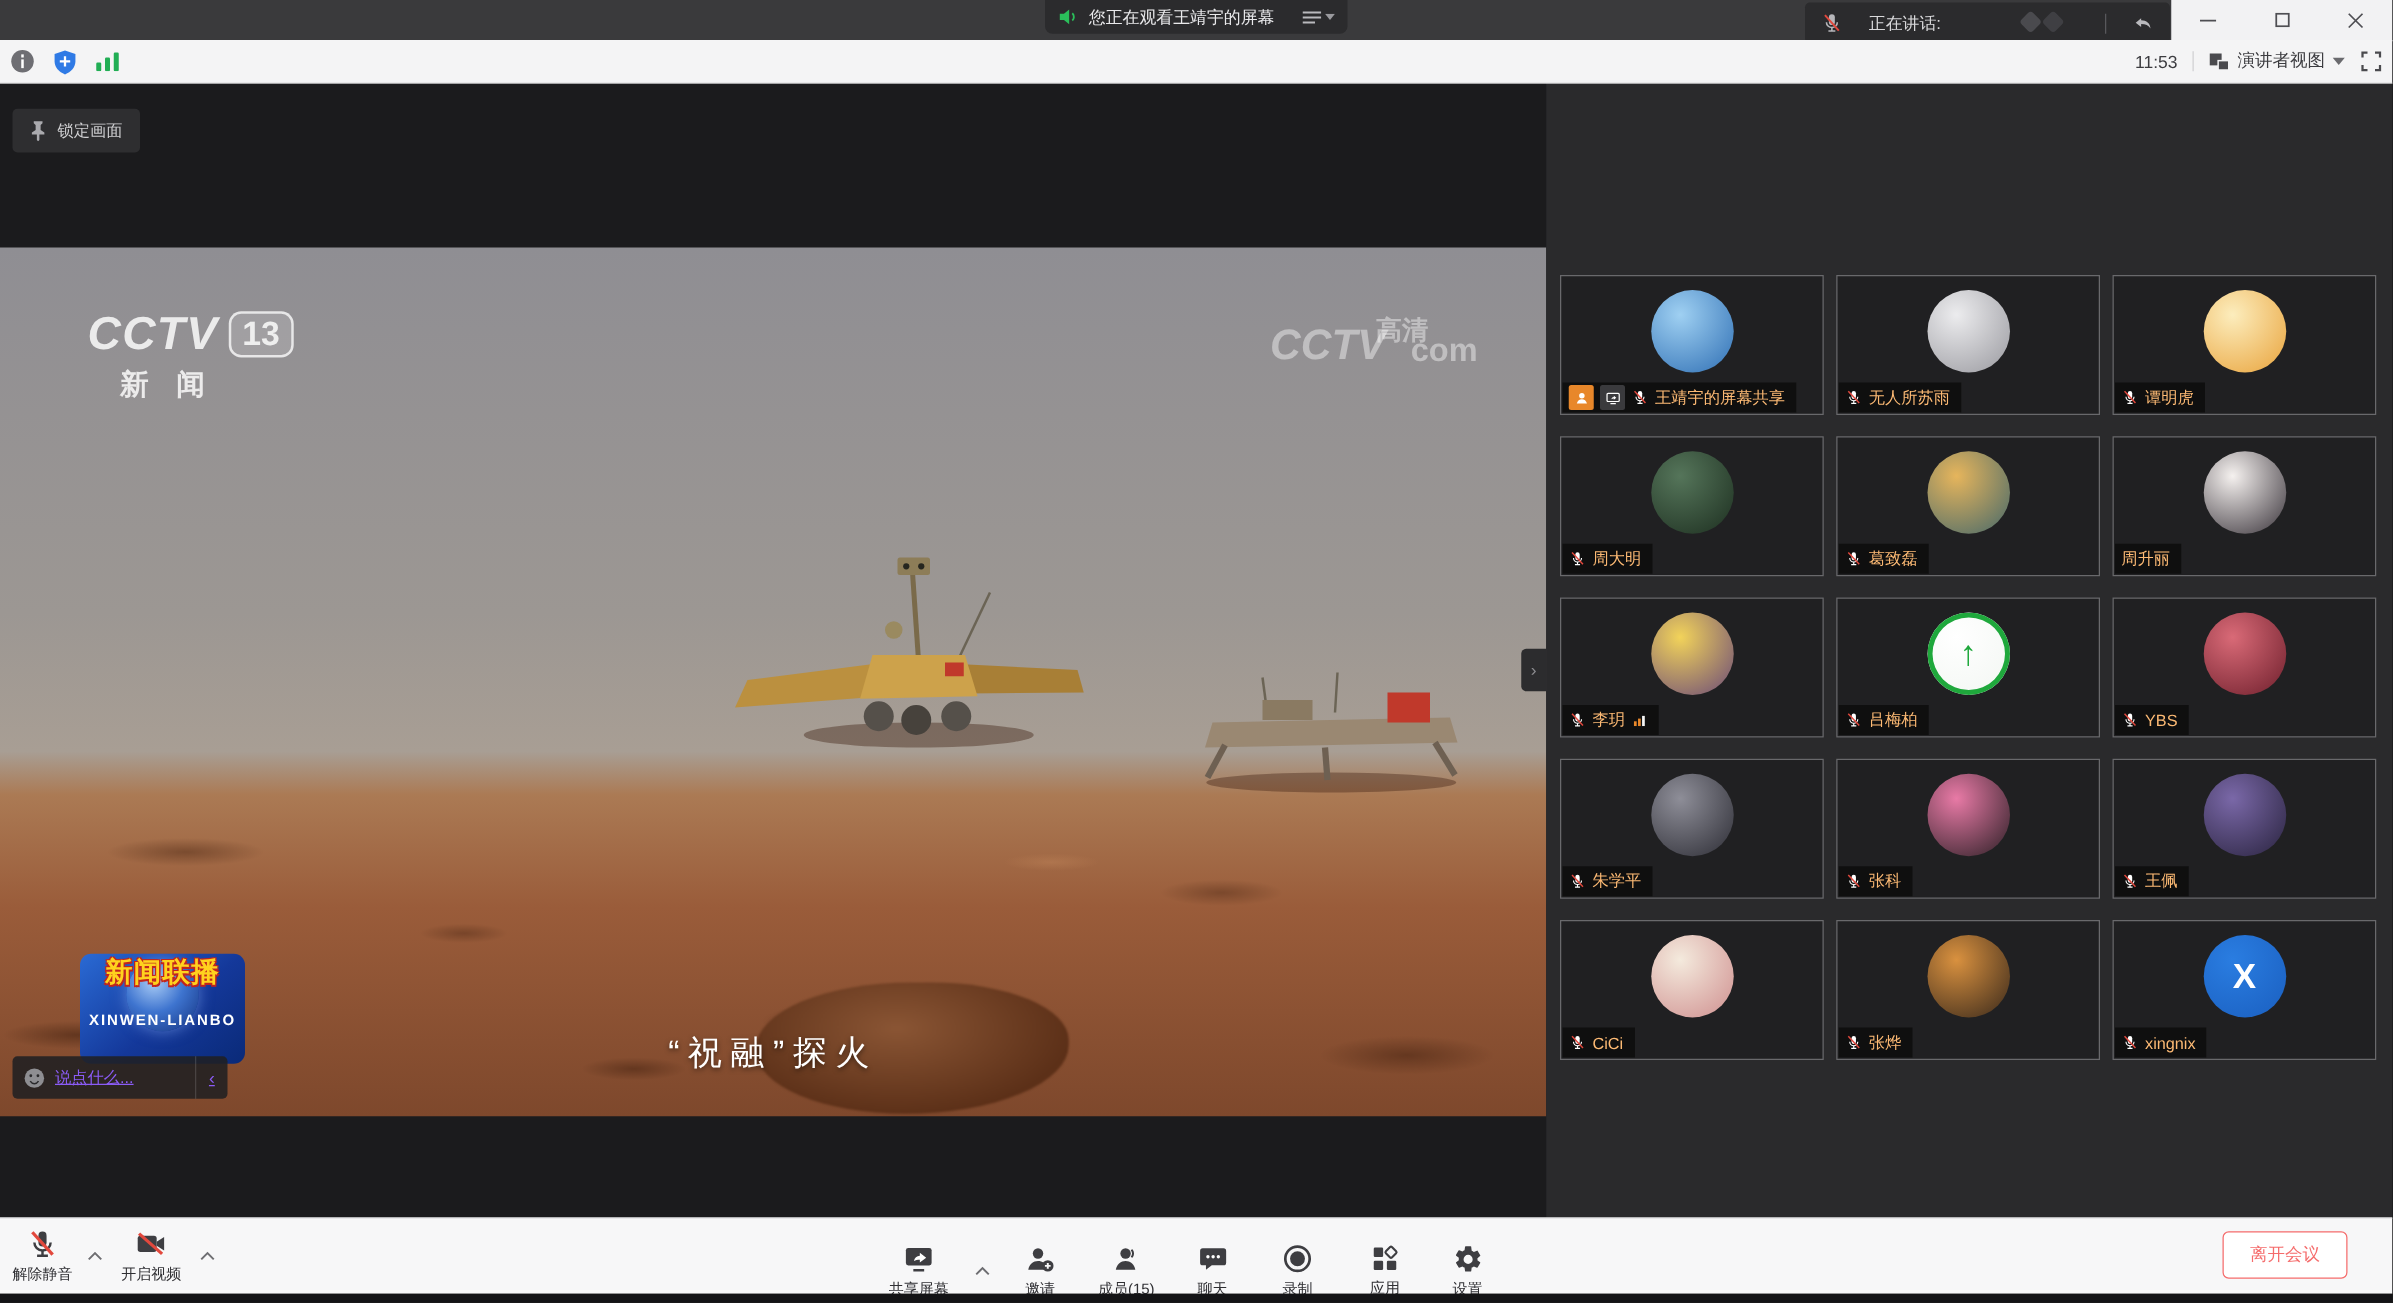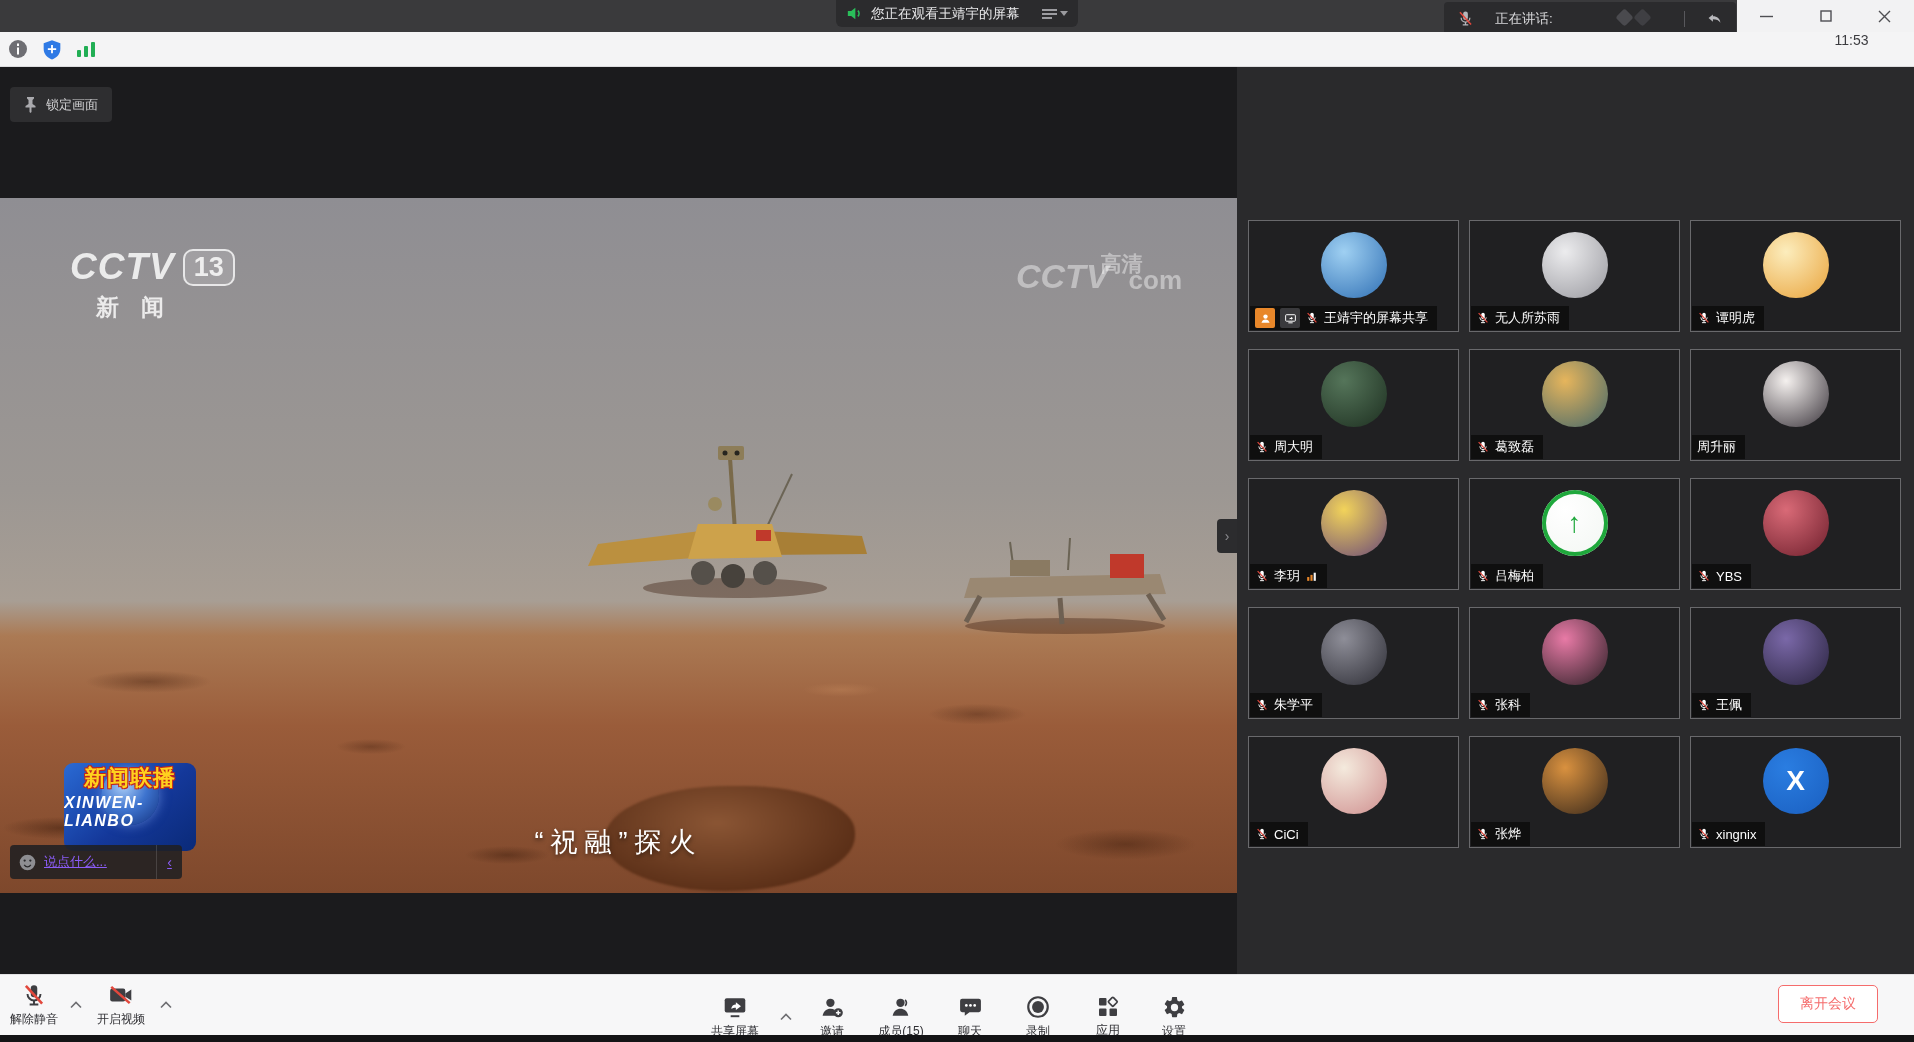--- a/index.html
+++ b/index.html
@@ -12,21 +12,21 @@
   .win-btn { flex:1; display:flex; align-items:center; justify-content:center; cursor:pointer; }
   .watch-pill { position:absolute; left:836px; top:0; height:27px; width:242px; background:#2b2b2d; border-radius:0 0 6px 6px; display:flex; align-items:center; gap:8px; padding:0 10px; color:#e9e9eb; font-size:13.5px; }
   .watch-pill .menu { margin-left:auto; display:flex; align-items:center; gap:3px; cursor:pointer; }
   .speaking-panel { position:absolute; left:1444px; top:2px; width:292px; height:33px; background:#2b2b2d; border-radius:4px; display:flex; align-items:center; gap:20px; padding:0 12px; color:#d9d9db; font-size:13.5px; }
   .speaking-panel .logo { margin-left:auto; display:flex; }
   .vdiv { width:1px; height:16px; background:#58585c; }
 
   
   .subbar { position:absolute; top:32px; left:0; width:1914px; height:35px; background:#f4f4f5; border-bottom:1px solid #dcdcde; }
   .subbar-left { position:absolute; left:8px; top:0; height:34px; display:flex; align-items:center; gap:14px; }
-  .subbar-right { position:absolute; right:8px; top:0; height:34px; display:flex; align-items:center; gap:12px; color:#3c3c40; font-size:14px;flex-direction:column; }
+  .subbar-right { position:absolute; right:8px; top:0; height:34px; display:flex; align-items:center; gap:12px; color:#3c3c40; font-size:14px; }
   .hdiv { width:1px; height:16px; background:#cfcfd2; }
   .view-dd { display:flex; align-items:center; gap:6px; cursor:pointer; }
   .icon-btn { display:flex; align-items:center; cursor:pointer; }
 
   
   .stage { position:absolute; top:67px; left:0; width:1237px; height:907px; background:#1b1b1d; }
   .lock-pill { position:absolute; left:10px; top:20px; height:35px; padding:0 14px; background:#2e2e30; border:none; border-radius:4px; display:flex; align-items:center; gap:9px; color:#cfcfd1; font-size:13px; cursor:pointer; }
   .video { position:absolute; top:131px; left:0; width:1237px; height:695px; overflow:hidden;
     background:linear-gradient(180deg,#8f8e93 0%,#9c9793 42%,#a89e94 58%,#ab7a54 63%,#9a5c3a 76%,#7e482c 100%); }
   .ground-tex { position:absolute; left:0; top:61%; width:100%; height:39%;
@@ -54,36 +54,36 @@
   .wm .c1 { font-size:34px; font-style:italic; }
   .wm .hd { font-size:21px; margin:0 0 18px -8px;font-family:Liberation Serif, serif; }
   .wm .c2 { font-size:26px; margin-left:-14px;text-align:center; }
   .xwlb { position:absolute; left:64px; top:565px; width:132px; height:88px; border-radius:9px; overflow:hidden;
     background:linear-gradient(140deg,#2a6ad4 0%,#14389a 55%,#0a2a78 100%);
     display:flex; flex-direction:column; align-items:center; justify-content:flex-start; padding-bottom:5px; }
   .xwlb::before { content:""; position:absolute; left:50%; top:4px; transform:translateX(-50%); width:58px; height:58px; border-radius:50%;
     background:radial-gradient(circle at 38% 32%, #a9ccf6 0%, #3e74cf 45%, #12307e 100%); box-shadow:0 0 12px rgba(150,190,255,.5); }
   .xwlb .t1 { position:relative; font-size:22px; font-weight:bold; color:#ffd21e; letter-spacing:1px;
     text-shadow:1px 1px 0 #c2251d, -1px -1px 0 #c2251d, 1px -1px 0 #c2251d, -1px 1px 0 #c2251d; }
-  .xwlb .t2 { position:relative; font-size:16px; font-weight:bold; color:#fff; letter-spacing:1.5px; margin-top:1px;font-style:italic; }
+  .xwlb .t2 { position:relative; font-size:12px; font-weight:bold; color:#fff; letter-spacing:1.5px; margin-top:16px; }
   .caption { position:absolute; left:50%; top:626px; transform:translateX(-50%); color:#fff; font-size:27px; letter-spacing:7px; font-weight:500; text-shadow:0 2px 4px rgba(0,0,0,.55); white-space:nowrap; }
 
   .chatbar { position:absolute; left:10px; top:778px; width:172px; height:34px; background:rgba(32,32,34,.88); border-radius:4px; display:flex; align-items:center; padding-left:8px; color:#8b5cf6; font-size:13px;text-decoration:underline; }
   .chatbar .ph { flex:1; margin-left:7px; cursor:text; white-space:nowrap; overflow:hidden; }
   .chatbar .col { width:26px; height:100%; display:flex; align-items:center; justify-content:center; border-left:1px solid rgba(255,255,255,.14); cursor:pointer; font-size:14px; }
   .handle { position:absolute; left:1217px; top:452px; width:20px; height:34px; background:#2c2c2e; border-radius:4px 0 0 4px; display:flex; align-items:center; justify-content:center; color:#8d8d91; font-size:14px; cursor:pointer; }
 
   
   .grid { position:absolute; top:67px; left:1237px; width:677px; height:907px; background:#2a2a2c; padding:153px 0 0 11px;
     display:grid; grid-template-columns:repeat(3,211px); grid-auto-rows:112px; column-gap:10px; row-gap:17px; align-content:start; }
   .tile { position:relative; background:#202022; border:1px solid #69696c; cursor:pointer; }
   .avatar { position:absolute; left:50%; top:11px; transform:translateX(-50%); width:66px; height:66px; border-radius:50%;
     display:flex; align-items:center; justify-content:center; font-size:28px; font-weight:bold; }
   .plate { position:absolute; left:1px; bottom:1px; height:24px; max-width:205px; display:flex; align-items:center; gap:5px;
-    background:rgba(10,10,10,.74); padding:0 9px 0 5px; color:#ffffff; font-size:13px; white-space:nowrap; overflow:hidden; }
+    background:rgba(10,10,10,.74); padding:0 9px 0 5px; color:#fdba74; font-size:13px; white-space:nowrap; overflow:hidden; }
   .badge { width:20px; height:20px; border-radius:2px; display:flex; align-items:center; justify-content:center; flex:0 0 auto; }
   .badge-user { background:#e8872a; } .badge-screen { background:#3a3a3d; }
   .mic, .sig { display:flex; flex:0 0 auto; }
 
   
   .toolbar { position:absolute; top:974px; left:0; width:1914px; height:61px; background:#f7f7f8; border-top:1px solid #e2e2e4; }
   .tb-btn { display:flex; flex-direction:column; align-items:center; justify-content:center; gap:3px; color:#2f2f33; font-size:12px; height:60px; cursor:pointer; }
   .chev-btn { width:20px; height:60px; display:flex; align-items:center; justify-content:center; cursor:pointer; }
   .tb-left { position:absolute; left:2px; top:0; display:flex; align-items:center; }
   .tb-left .tb-btn { width:64px; }

